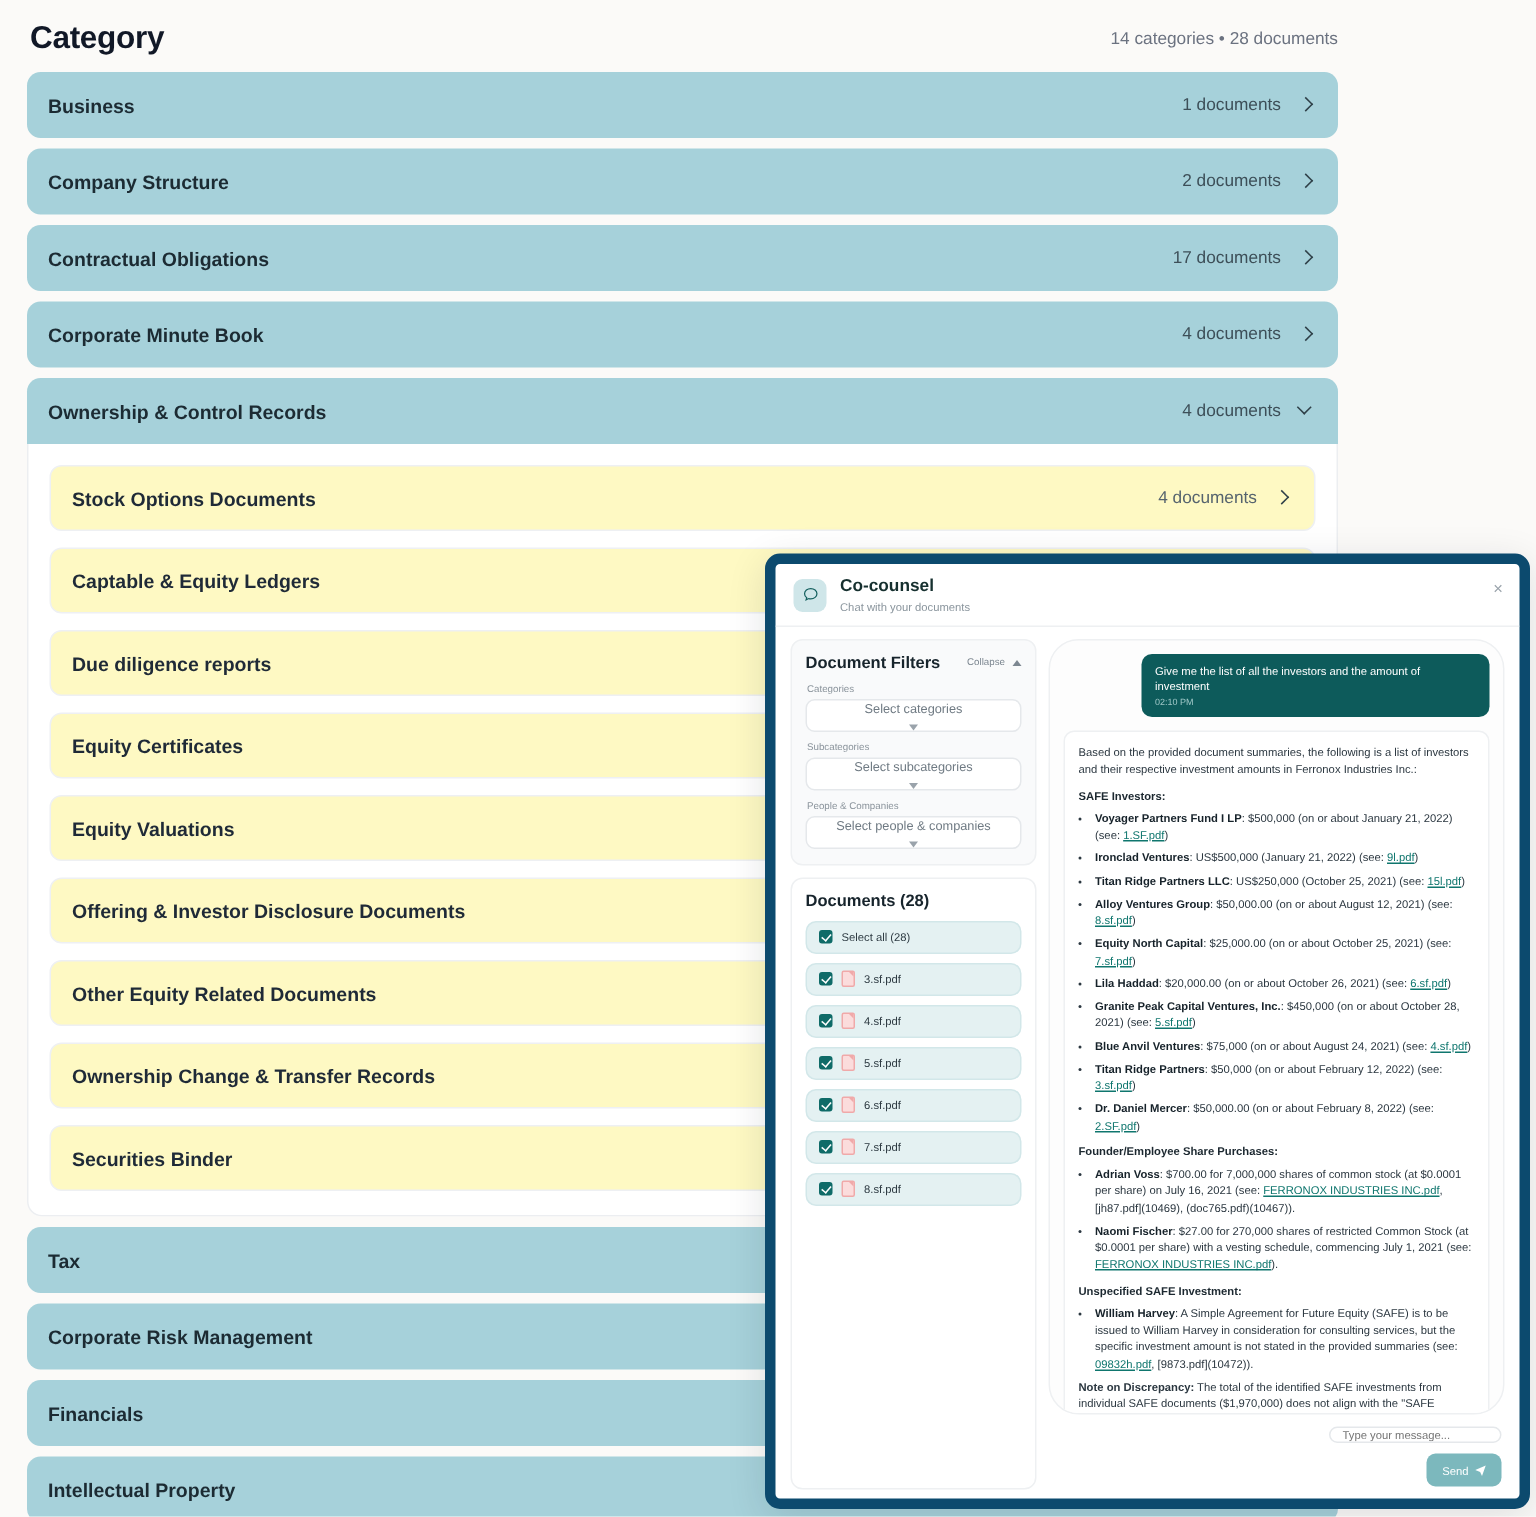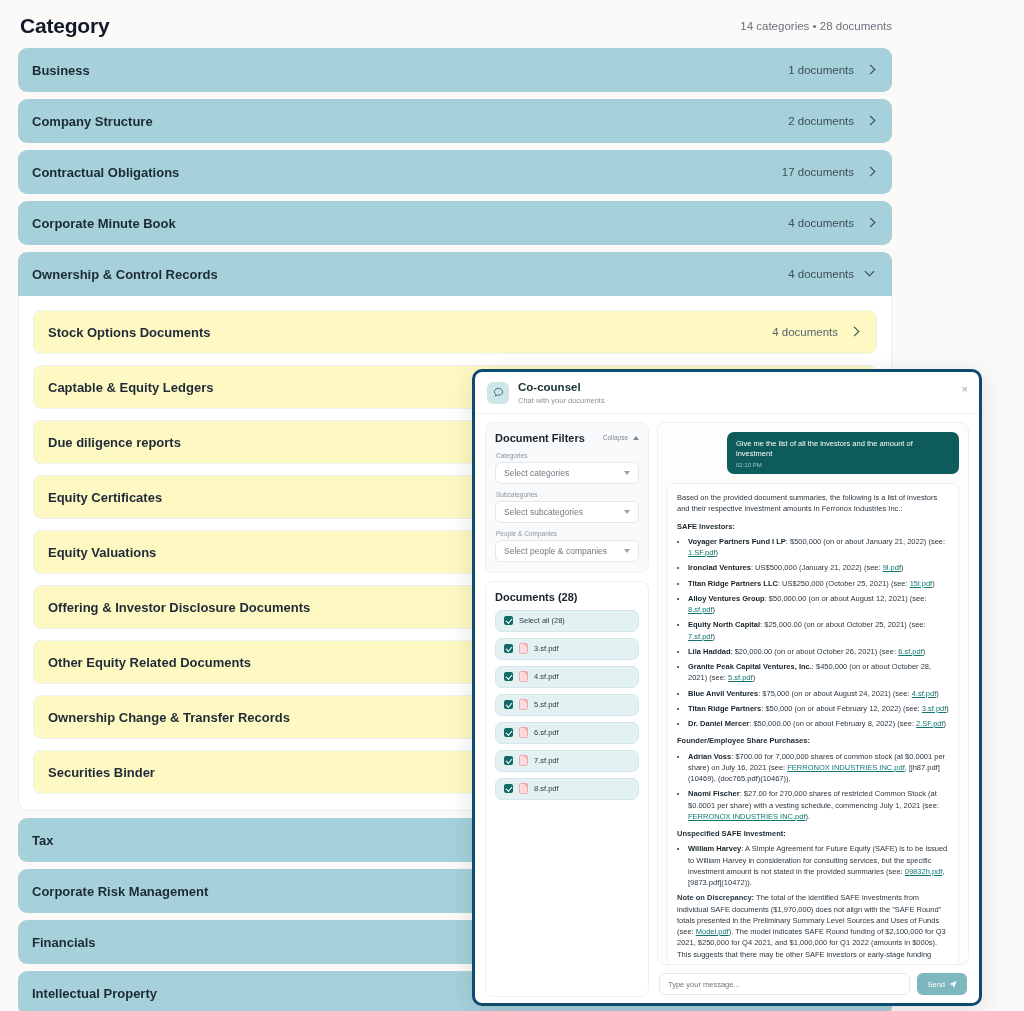--- a/index.html
+++ b/index.html
@@ -62,24 +62,24 @@
     margin-bottom: 11px;
     cursor: pointer;
   }
   .sub-row:last-child { margin-bottom: 0; }
   .sub-name { font-size: 13px; font-weight: bold; color: #1f2a37; }
   .sub-count { font-size: 11.5px; color: #56646e; }
 
   
   .chat-panel {
     position: absolute;
-    left: 472px; top: 369px;
+    left: 510px; top: 369px;
     width: 510px; height: 637px;
     background: #ffffff;
-    border: 3px solid #0c4a6e;
+    border: 7px solid #0c4a6e;
     border-radius: 10px;
     box-shadow: 0 6px 26px rgba(17,24,39,0.12);
     display: flex; flex-direction: column;
     overflow: hidden;
   }
   .chat-head {
     display: flex; align-items: center; gap: 9px;
     padding: 9px 12px 8px 12px;
     border-bottom: 1px solid #eef0f2;
     position: relative;
@@ -108,21 +108,21 @@
   }
   .filters-top { display: flex; align-items: center; justify-content: space-between; margin-bottom: 8px; }
   .filters-title { font-size: 11px; font-weight: bold; color: #17242c; }
   .collapse-wrap { display: flex; align-items: center; gap: 5px; cursor: pointer; }
   .collapse-txt { font-size: 6.5px; color: #7d8791; }
   .caret-up { width: 0; height: 0; border-left: 3px solid transparent; border-right: 3px solid transparent; border-bottom: 4px solid #7d8791; }
   .field-label { font-size: 6.5px; color: #8b949c; margin: 0 0 3px 1px; }
   .field-sel {
     background: #fff; border: 1px solid #e5e8eb; border-radius: 6px;
     height: 22px; display: flex; align-items: center; justify-content: space-between;
-    padding: 0 8px; margin-bottom: 7px; cursor: pointer;
+    padding: 0 8px; margin-bottom: 7px; cursor: pointer; flex-direction: column;
   }
   .field-sel:last-child { margin-bottom: 0; }
   .field-val { font-size: 8.5px; color: #6f7a83; }
   .caret-dn { width: 0; height: 0; border-left: 3px solid transparent; border-right: 3px solid transparent; border-top: 4px solid #9aa3ab; }
 
   .docs-card {
     background: #ffffff; border: 1px solid #eef0f2; border-radius: 8px;
     padding: 9px 9px 4px 9px; flex: 1; min-height: 0; overflow: hidden;
   }
   .docs-title { font-size: 11px; font-weight: bold; color: #17242c; margin-bottom: 7px; }
@@ -136,42 +136,42 @@
     display: flex; align-items: center; justify-content: center; flex: 0 0 auto;
   }
   .cbx::after { content: ""; width: 3px; height: 5px; border-right: 1.3px solid #fff; border-bottom: 1.3px solid #fff; transform: rotate(40deg) translate(-0.5px,-0.5px); }
   .pdf-ico { width: 9px; height: 11px; background: #fbdcdc; border: 1px solid #f0a9a9; border-radius: 1.5px; position: relative; flex: 0 0 auto; }
   .pdf-ico::after { content: ""; position: absolute; right: 0; top: 0; border-left: 3px solid transparent; border-top: 3px solid #f0a9a9; }
   .doc-name { font-size: 7.5px; color: #2d3a42; }
 
   
   .conv-col { flex: 1; display: flex; flex-direction: column; margin-left: 8px; min-width: 0; }
   .conv-scroll {
-    flex: 1; background: #fdfdfd; border: 1px solid #eef0f2; border-radius: 8px;
+    flex: 1; background: #fdfdfd; border: 1px solid #eef0f2; border-radius: 20px;
     padding: 9px 9px 9px 9px; overflow: hidden; min-height: 0;
   }
   .bubble-user {
     background: #0d5b5b; color: #ffffff; border-radius: 7px;
     padding: 7px 9px 6px 9px; margin-left: auto; width: 232px;
   }
   .bubble-user-txt { font-size: 7.5px; line-height: 1.35; }
   .bubble-time { font-size: 6px; color: #9fc7c7; margin-top: 3px; }
   .bubble-bot {
     background: #ffffff; border: 1px solid #eef0f2; border-radius: 7px;
     padding: 8px 9px; margin-top: 9px;
     font-size: 7.5px; line-height: 1.5; color: #2b3740;
   }
   .bot-p { margin-bottom: 5px; }
   .bot-h { font-weight: bold; color: #1c2830; margin: 6px 0 4px 0; }
   .bot-ul { list-style: disc; margin: 0 0 2px 11px; }
   .bot-ul li { margin-bottom: 4px; }
   .bot-ul li b { color: #16222a; }
   .lnk { color: #0f766e; text-decoration: underline; }
 
-  .composer { display: flex; align-items: flex-end; gap: 7px; padding: 8px 2px 2px 2px; }
+  .composer { display: flex; align-items: flex-end; gap: 7px; padding: 8px 2px 2px 2px; flex-direction: column; }
   .msg-input {
     flex: 1; height: 22px; background: #fff; border: 1px solid #e5e8eb;
     border-radius: 6px; font-size: 7.5px; color: #9aa3ab;
     padding: 0 8px; font-family: "Liberation Sans", sans-serif;
   }
   .send-btn {
     height: 22px; padding: 0 10px; border-radius: 6px; border: none;
     background: #7cb8bd; color: #fff; font-size: 7.5px; cursor: pointer;
     display: flex; align-items: center; gap: 4px;
     font-family: "Liberation Sans", sans-serif;

